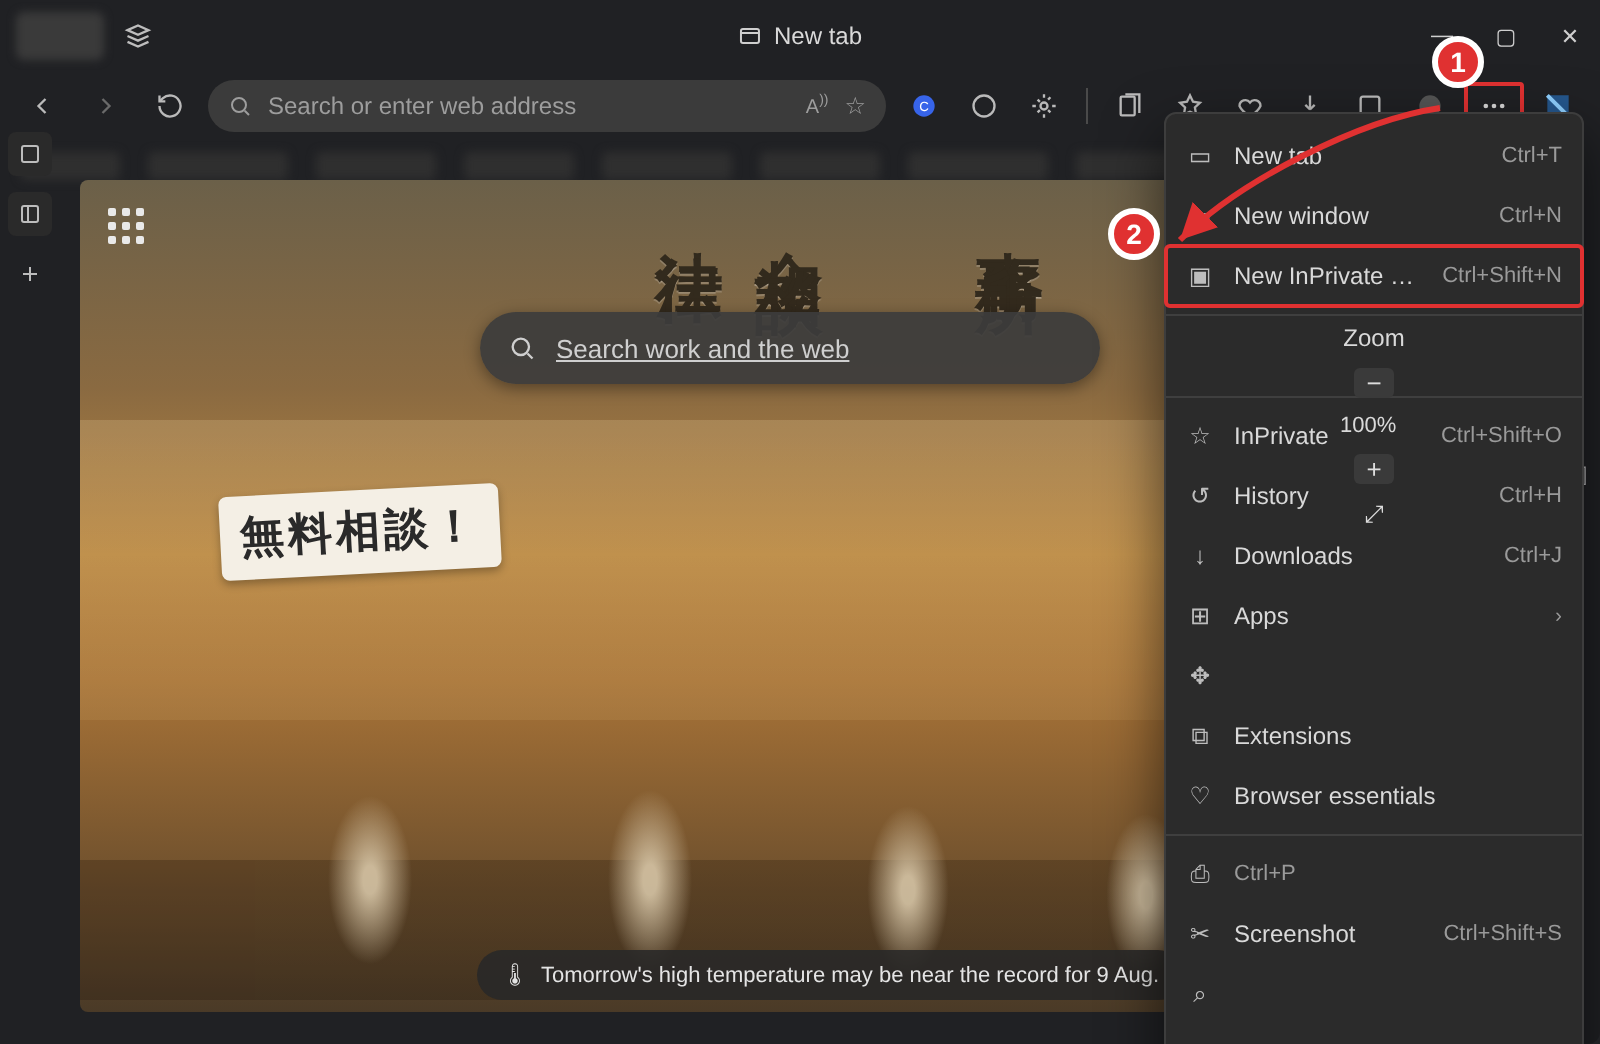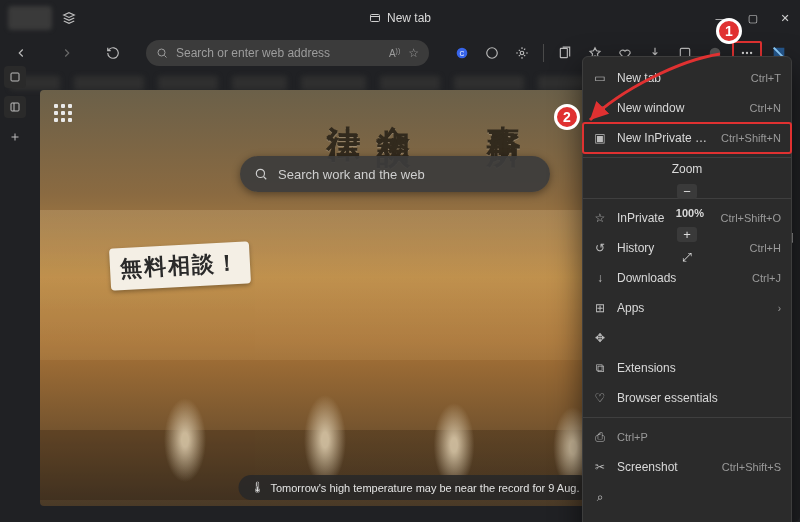--- a/index.html
+++ b/index.html
@@ -7,21 +7,21 @@
 
   
   .titlebar { height: 36px; display: flex; align-items: center; color: #cfcfcf; position: relative; }
   .tab { width: 44px; height: 24px; background: #3a3a3a; border-radius: 4px; margin-left: 8px; filter: blur(2px); }
   .workspace { margin-left: 10px; color: #bdbdbd; font-size: 12px; }
   .title-center { position: absolute; left: 50%; transform: translateX(-50%); display: flex; align-items: center; gap: 6px; font-size: 12px; color: #d9d9d9; }
   .win-controls { position: absolute; right: 6px; display: flex; gap: 14px; font-size: 11px; color: #cfcfcf; }
   .win-controls span { width: 18px; text-align: center; cursor: default; }
 
   
-  .toolbar { height: 34px; display: flex; align-items: center; gap: 20px; padding: 0 8px; }
+  .toolbar { height: 34px; display: flex; align-items: center; gap: 6px; padding: 0 8px; }
   .tbtn { width: 26px; height: 26px; display:flex; align-items:center; justify-content:center; color:#bababa; border-radius:4px; }
   .addr { flex: 1 1 auto; max-width: 360px; height: 26px; background:#3b3b3b; border-radius: 14px; display:flex; align-items:center; padding:0 10px; gap:8px; color:#9d9d9d; font-size:12px; }
   .addr .grow { flex:1; }
   .tright { display:flex; align-items:center; gap:4px; margin-left:auto; }
   .vdiv { width:1px; height:18px; background:#4a4a4a; margin:0 4px; }
   .edge-ellipsis { border:2px solid #e03131; border-radius:2px; }
 
   
   .bm { height: 26px; display:flex; align-items:center; gap:14px; padding:0 10px; }
   .bm .pill { height:14px; border-radius:3px; background:#2f2f2f; filter: blur(2.5px); }
@@ -64,42 +64,42 @@
   .rate { position:absolute; right:100px; top:230px; color:#3a2b1a; font-weight:700; font-size:20px; opacity:.8; }
 
   
   .gridicon { position:absolute; left:14px; top:14px; width:22px; height:22px; display:grid;
     grid-template-columns:repeat(3,4px); grid-template-rows:repeat(3,4px); gap:3px; }
   .gridicon i { background:#e9e9e9; border-radius:1px; display:block; }
 
   
   .ntpsearch { position:absolute; left:200px; top:66px; right:0; height:36px; max-width:310px;
     background:rgba(60,60,60,.92); border-radius:18px; display:flex; align-items:center; gap:10px;
-    padding:0 14px; color:#cfcfcf; font-size:13px; box-shadow:0 2px 8px rgba(0,0,0,.4); }
+    padding:0 14px; color:#cfcfcf; font-size:13px; box-shadow:0 2px 8px rgba(0,0,0,.4);text-decoration:underline; }
 
   
   .weather { position:absolute; left:50%; transform:translateX(-50%); bottom:6px;
     background:rgba(40,40,40,.88); color:#e4e4e4; font-size:11px; padding:6px 12px; border-radius:16px;
     display:flex; align-items:center; gap:6px;}
 
   
   .menu { position:absolute; right:8px; top:56px; width:210px; background:#2b2b2b; border:1px solid #3d3d3d;
     border-radius:6px; padding:6px 0; box-shadow:0 12px 30px rgba(0,0,0,.6); z-index:20; color:#d9d9d9; font-size:12px;}
   .mrow { display:flex; align-items:center; height:30px; padding:0 10px; gap:10px; position:relative;}
   .mrow .mi { width:14px; text-align:center; font-size:12px; color:#bdbdbd; }
   .mrow .lab { flex:1; white-space:nowrap; overflow:hidden; text-overflow:ellipsis;}
   .mrow .sc { color:#9a9a9a; font-size:11px; }
   .mrow .chev { color:#9a9a9a; font-size:10px; }
   .msep { height:1px; background:#3f3f3f; margin:4px 0; }
   .mrow.hl { outline:2px solid #e03131; outline-offset:-1px; border-radius:2px; }
   .zoomrow { display:flex; align-items:center; height:32px; padding:0 10px; gap:8px;flex-direction:column;}
   .zoomrow .lab { flex:1; }
   .zoomrow .zb { width:20px; height:20px; display:flex; align-items:center; justify-content:center;
     background:#3a3a3a; border-radius:3px; color:#ddd; font-size:13px;}
-  .zoomrow .zv { width:34px; text-align:right; color:#d9d9d9; font-size:11px;font-weight:bold;}
+  .zoomrow .zv { width:34px; text-align:left; color:#d9d9d9; font-size:11px;}
   .zoomrow .fs { width:20px; height:20px; display:flex; align-items:center; justify-content:center; color:#ddd;}
 
   
   .callout { position:absolute; width:26px; height:26px; border-radius:50%;
     background:#e03131; border:3px solid #fff; color:#fff; font-weight:700; font-size:14px;
     display:flex; align-items:center; justify-content:center; z-index:40;}
   .callout1 { right:58px; top:18px; }
   .callout2 { right:220px; top:104px; }
   .arrow { position:absolute; z-index:39; }
 

